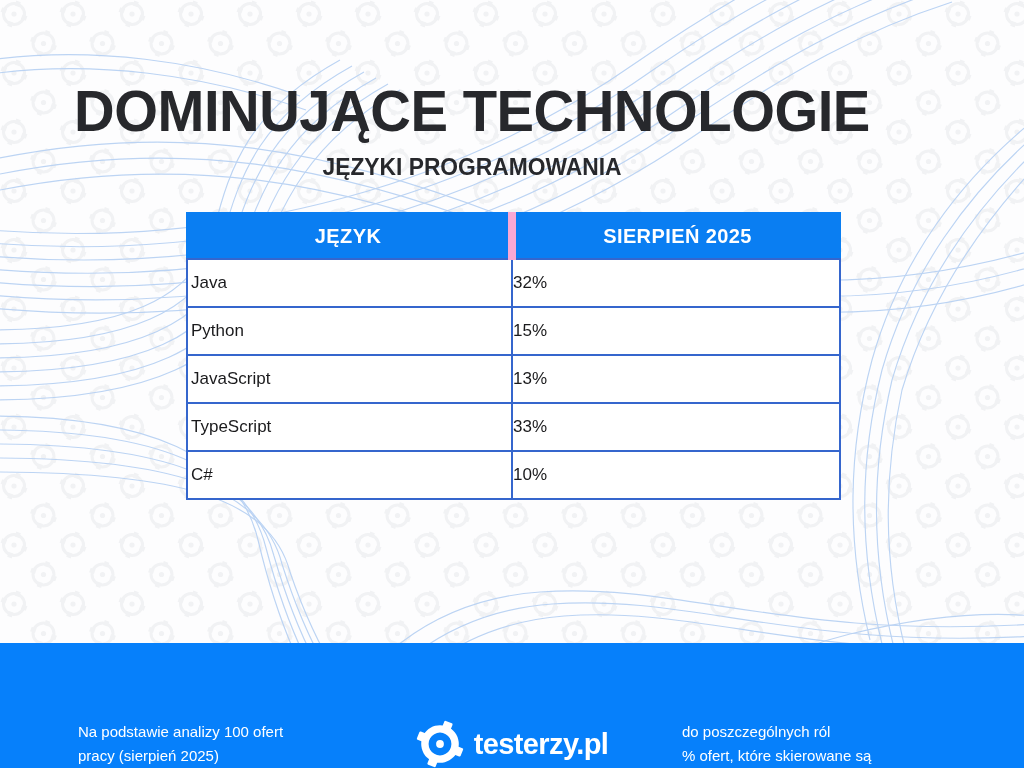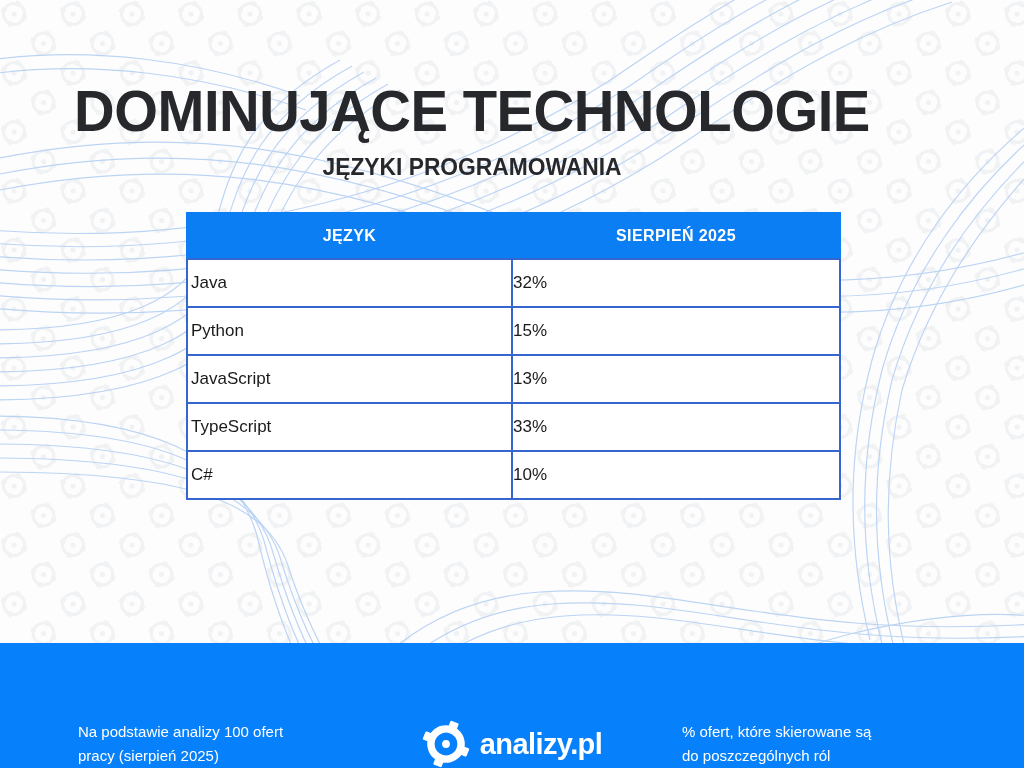--- a/index.html
+++ b/index.html
@@ -63,29 +63,29 @@
   }
   table.lang-table col.c1 { width:325px; }
   table.lang-table col.c2 { width:328px; }
   table.lang-table th, table.lang-table td {
     border:2px solid #3566cd;
   }
   table.lang-table thead th {
     background:#0a7ef2;
     color:#ffffff;
     height:46px;
-    font-size:16px;
+    font-size:20px;
     font-weight:bold;
     letter-spacing:0.4px;
     text-align:center;
     font-family:"Liberation Sans Narrow","Liberation Sans",sans-serif;
     border-color:#0a7ef2;
     border-bottom-color:#3566cd;
   }
-  table.lang-table thead th.th-div { border-left:1px solid #f9a8d4; }
+  table.lang-table thead th.th-div { border-left:8px solid #f9a8d4; }
   table.lang-table tbody td {
     height:48px;
     font-size:17px;
     color:#1a1a1c;
     background:#ffffff;
   }
   table.lang-table tbody td.lang { text-align:left; padding-left:3px; }
   table.lang-table tbody td.val { text-align:left; }
 
   
@@ -249,22 +249,22 @@
       <svg class="logo-mark" viewBox="0 0 48 48" aria-hidden="true">
         <g fill="#ffffff">
           <path d="M24 5.2 a18.8 18.8 0 1 0 0.01 0 z M24 12.6 a11.4 11.4 0 1 1 -0.01 0 z"></path>
           <circle cx="24" cy="24" r="3.9"></circle>
           <rect x="19.6" y="0.4" width="8.8" height="9.2" rx="1.2" transform="rotate(22 24 24)"></rect>
           <rect x="19.6" y="38.4" width="8.8" height="9.2" rx="1.2" transform="rotate(22 24 24)"></rect>
           <rect x="0.4" y="19.6" width="9.2" height="8.8" rx="1.2" transform="rotate(22 24 24)"></rect>
           <rect x="38.4" y="19.6" width="9.2" height="8.8" rx="1.2" transform="rotate(22 24 24)"></rect>
         </g>
       </svg>
-      <span class="logo-text">analizy.pl</span>
+      <span class="logo-text">testerzy.pl</span>
     </div>
 
     <div class="footer-right">
+      <div>do poszczególnych ról</div>
       <div>% ofert, które skierowane są</div>
-      <div>do poszczególnych ról</div>
     </div>
   </div>
 
 </div>
 
 </body></html>

